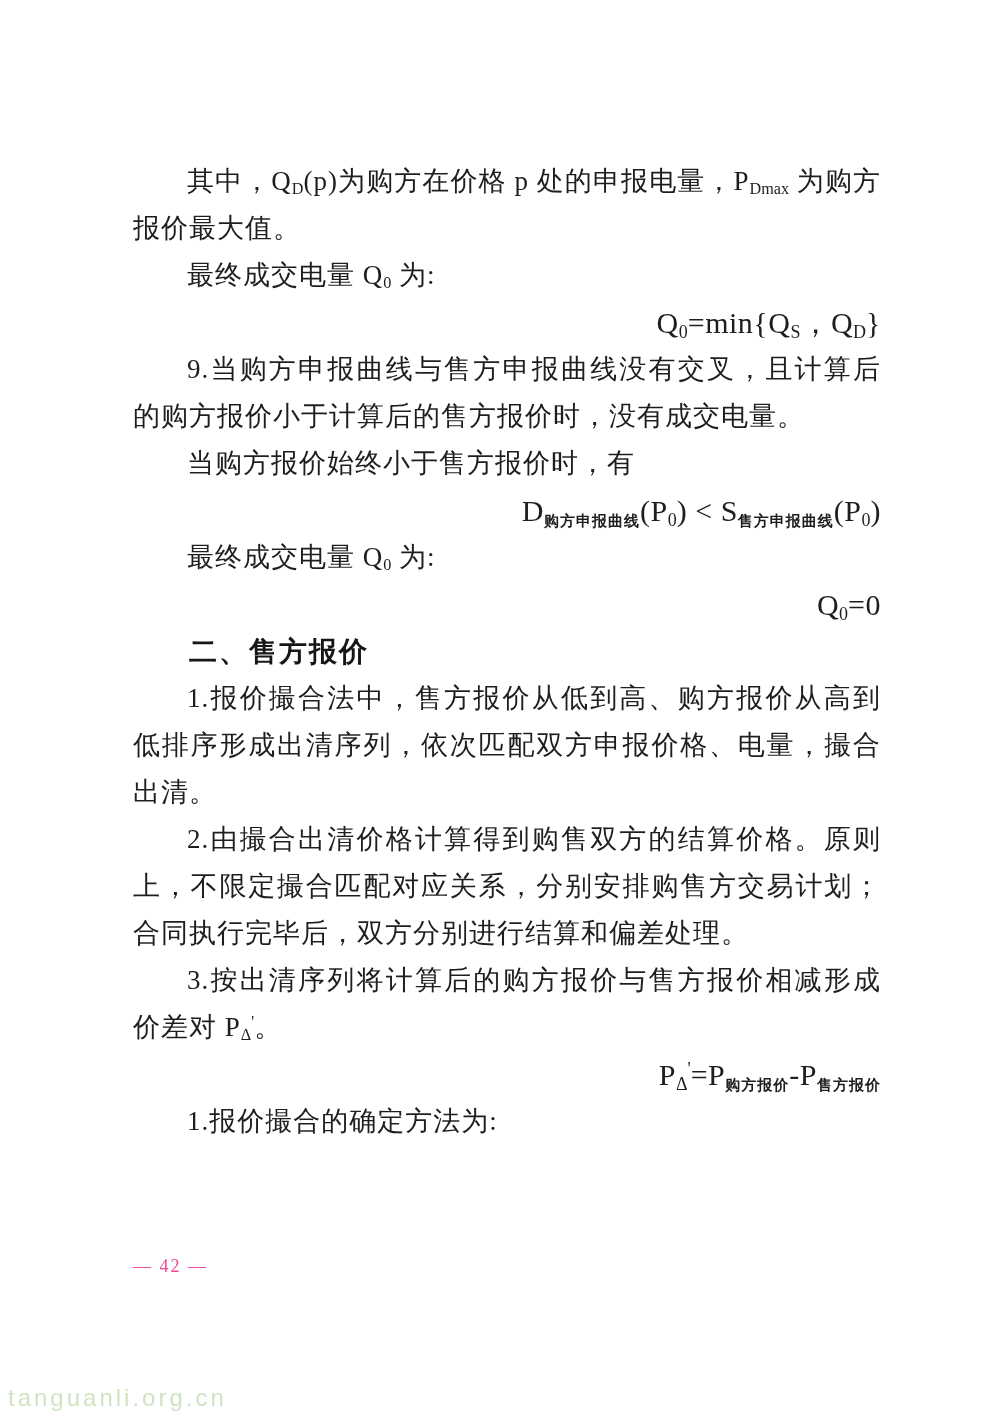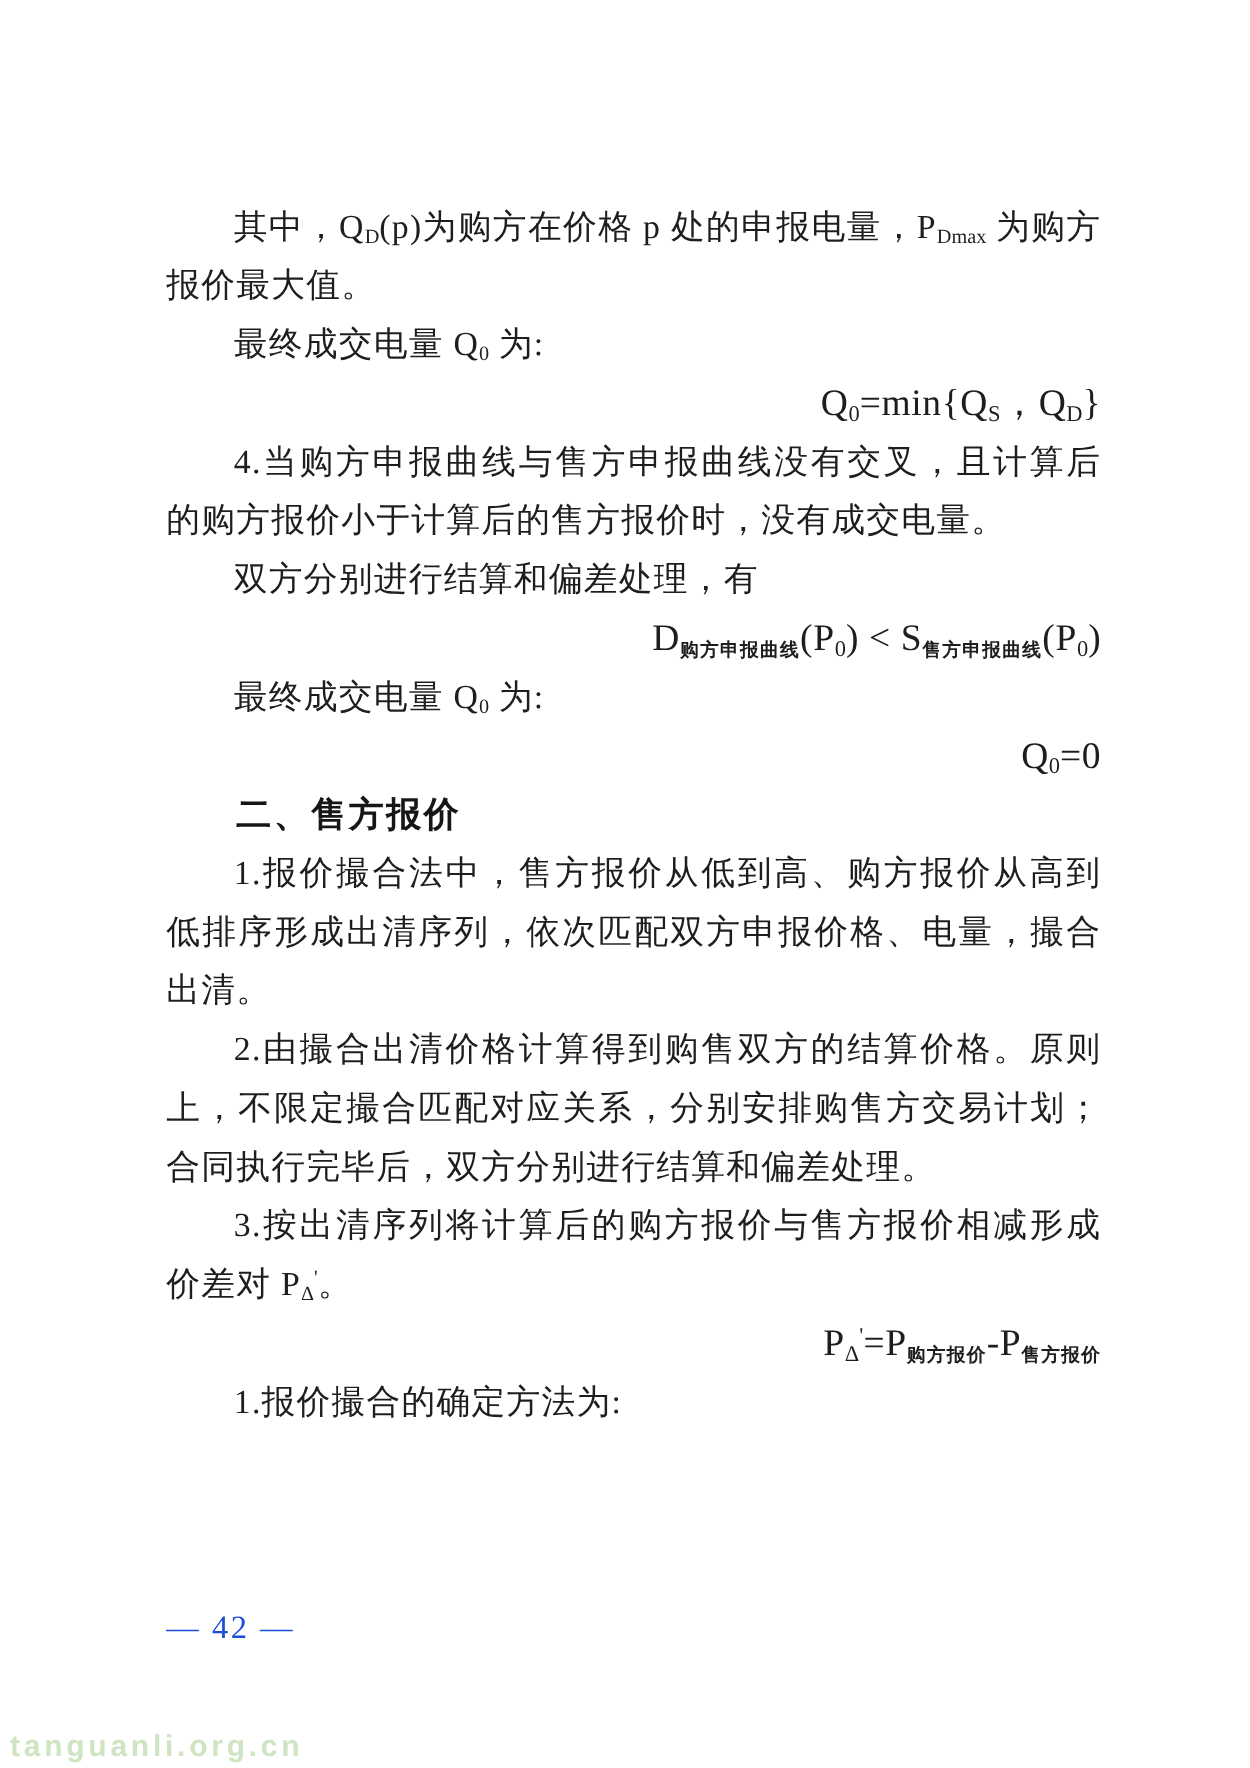--- a/index.html
+++ b/index.html
@@ -44,52 +44,51 @@
     letter-spacing: 0.5px;
   }
   sub, sup { line-height: 0; }
   sub.sb  { font-size: 0.6em;  vertical-align: -0.25em; letter-spacing: 0; }
   sub.sbc { font-size: 0.5em;  vertical-align: -0.3em;  letter-spacing: 1px; font-weight: bold; }
   sup.sp  { font-size: 0.6em;  vertical-align: 0.55em;  letter-spacing: 0; }
   .page-number {
     position: absolute;
     left: 133px;
     top: 1250px;
-    font-size: 26px;
+    font-size: 18px;
     line-height: 32px;
     letter-spacing: 2px;
-    color: #1d4ed8;
-    margin-top: 36px;
+    color: #ec4899;
   }
   .watermark {
     position: absolute;
     left: 8px;
     bottom: 2px;
     font-family: "Liberation Sans", "DejaVu Sans", sans-serif;
-    font-weight: 700;
+    font-weight: 400;
     font-size: 24px;
     letter-spacing: 3px;
     color: #cfe4c2;
   }
 </style>
 </head>
 <body>
 
 <div class="page">
   <div class="doc-body">
 
     <p class="para"><span>其中，</span><span>Q</span><sub class="sb">D</sub><span>(p)为购方在价格 p 处的申报电量，</span><span>P</span><sub class="sb">Dmax</sub><span> 为购方报价最大值。</span></p>
 
     <p class="para"><span>最终成交电量 </span><span>Q</span><sub class="sb">0</sub><span> 为:</span></p>
 
     <div class="formula"><span>Q</span><sub class="sb">0</sub><span>=min{</span><span>Q</span><sub class="sb">S</sub><span>，</span><span>Q</span><sub class="sb">D</sub><span>}</span></div>
 
-    <p class="para"><span>4.当购方申报曲线与售方申报曲线没有交叉，且计算后的购方报价小于计算后的售方报价时，没有成交电量。</span></p>
+    <p class="para"><span>9.当购方申报曲线与售方申报曲线没有交叉，且计算后的购方报价小于计算后的售方报价时，没有成交电量。</span></p>
 
-    <p class="para"><span>双方分别进行结算和偏差处理，有</span></p>
+    <p class="para"><span>当购方报价始终小于售方报价时，有</span></p>
 
     <div class="formula"><span>D</span><sub class="sbc">购方申报曲线</sub><span>(P</span><sub class="sb">0</sub><span>)</span><span> &lt; </span><span>S</span><sub class="sbc">售方申报曲线</sub><span>(P</span><sub class="sb">0</sub><span>)</span></div>
 
     <p class="para"><span>最终成交电量 </span><span>Q</span><sub class="sb">0</sub><span> 为:</span></p>
 
     <div class="formula"><span>Q</span><sub class="sb">0</sub><span>=0</span></div>
 
     <h2 class="heading">二、售方报价</h2>
 
     <p class="para"><span>1.报价撮合法中，售方报价从低到高、购方报价从高到低排序形成出清序列，依次匹配双方申报价格、电量，撮合出清。</span></p>

